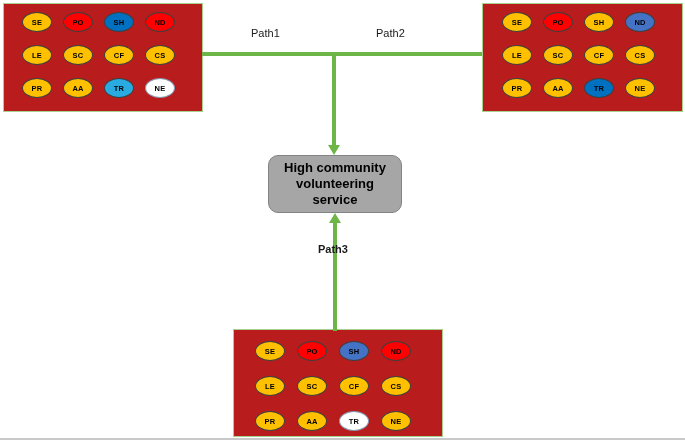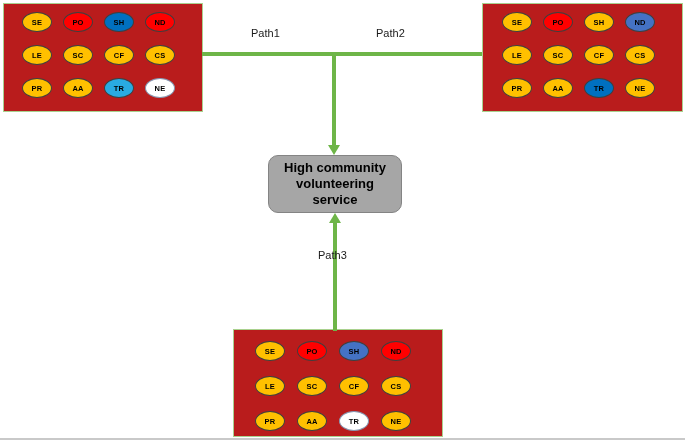--- a/index.html
+++ b/index.html
@@ -54,21 +54,21 @@
     border-bottom: 10px solid var(--line-green, #6EB548);
   }
   
   .path-label {
     position: absolute;
     font-size: 11px; color: #1a1a1a; line-height: 13px;
     z-index: 2; white-space: nowrap;
   }
   .path-label.p1 { left: 251px; top: 27px; }
   .path-label.p2 { left: 376px; top: 27px; }
-  .path-label.p3 { left: 318px; top: 249px; }
+  .path-label.p3 { left: 318px; top: 243px; font-weight: bold; }
   
   .center-box {
     position: absolute; left: 268px; top: 155px; width: 134px; height: 58px;
     box-sizing: border-box;
     background: var(--center-fill, #A6A6A6);
     border: 1.5px solid var(--center-border, #848484);
     border-radius: 10px;
     display: flex; align-items: center; justify-content: center;
     text-align: center;
     padding: 0 12px;

